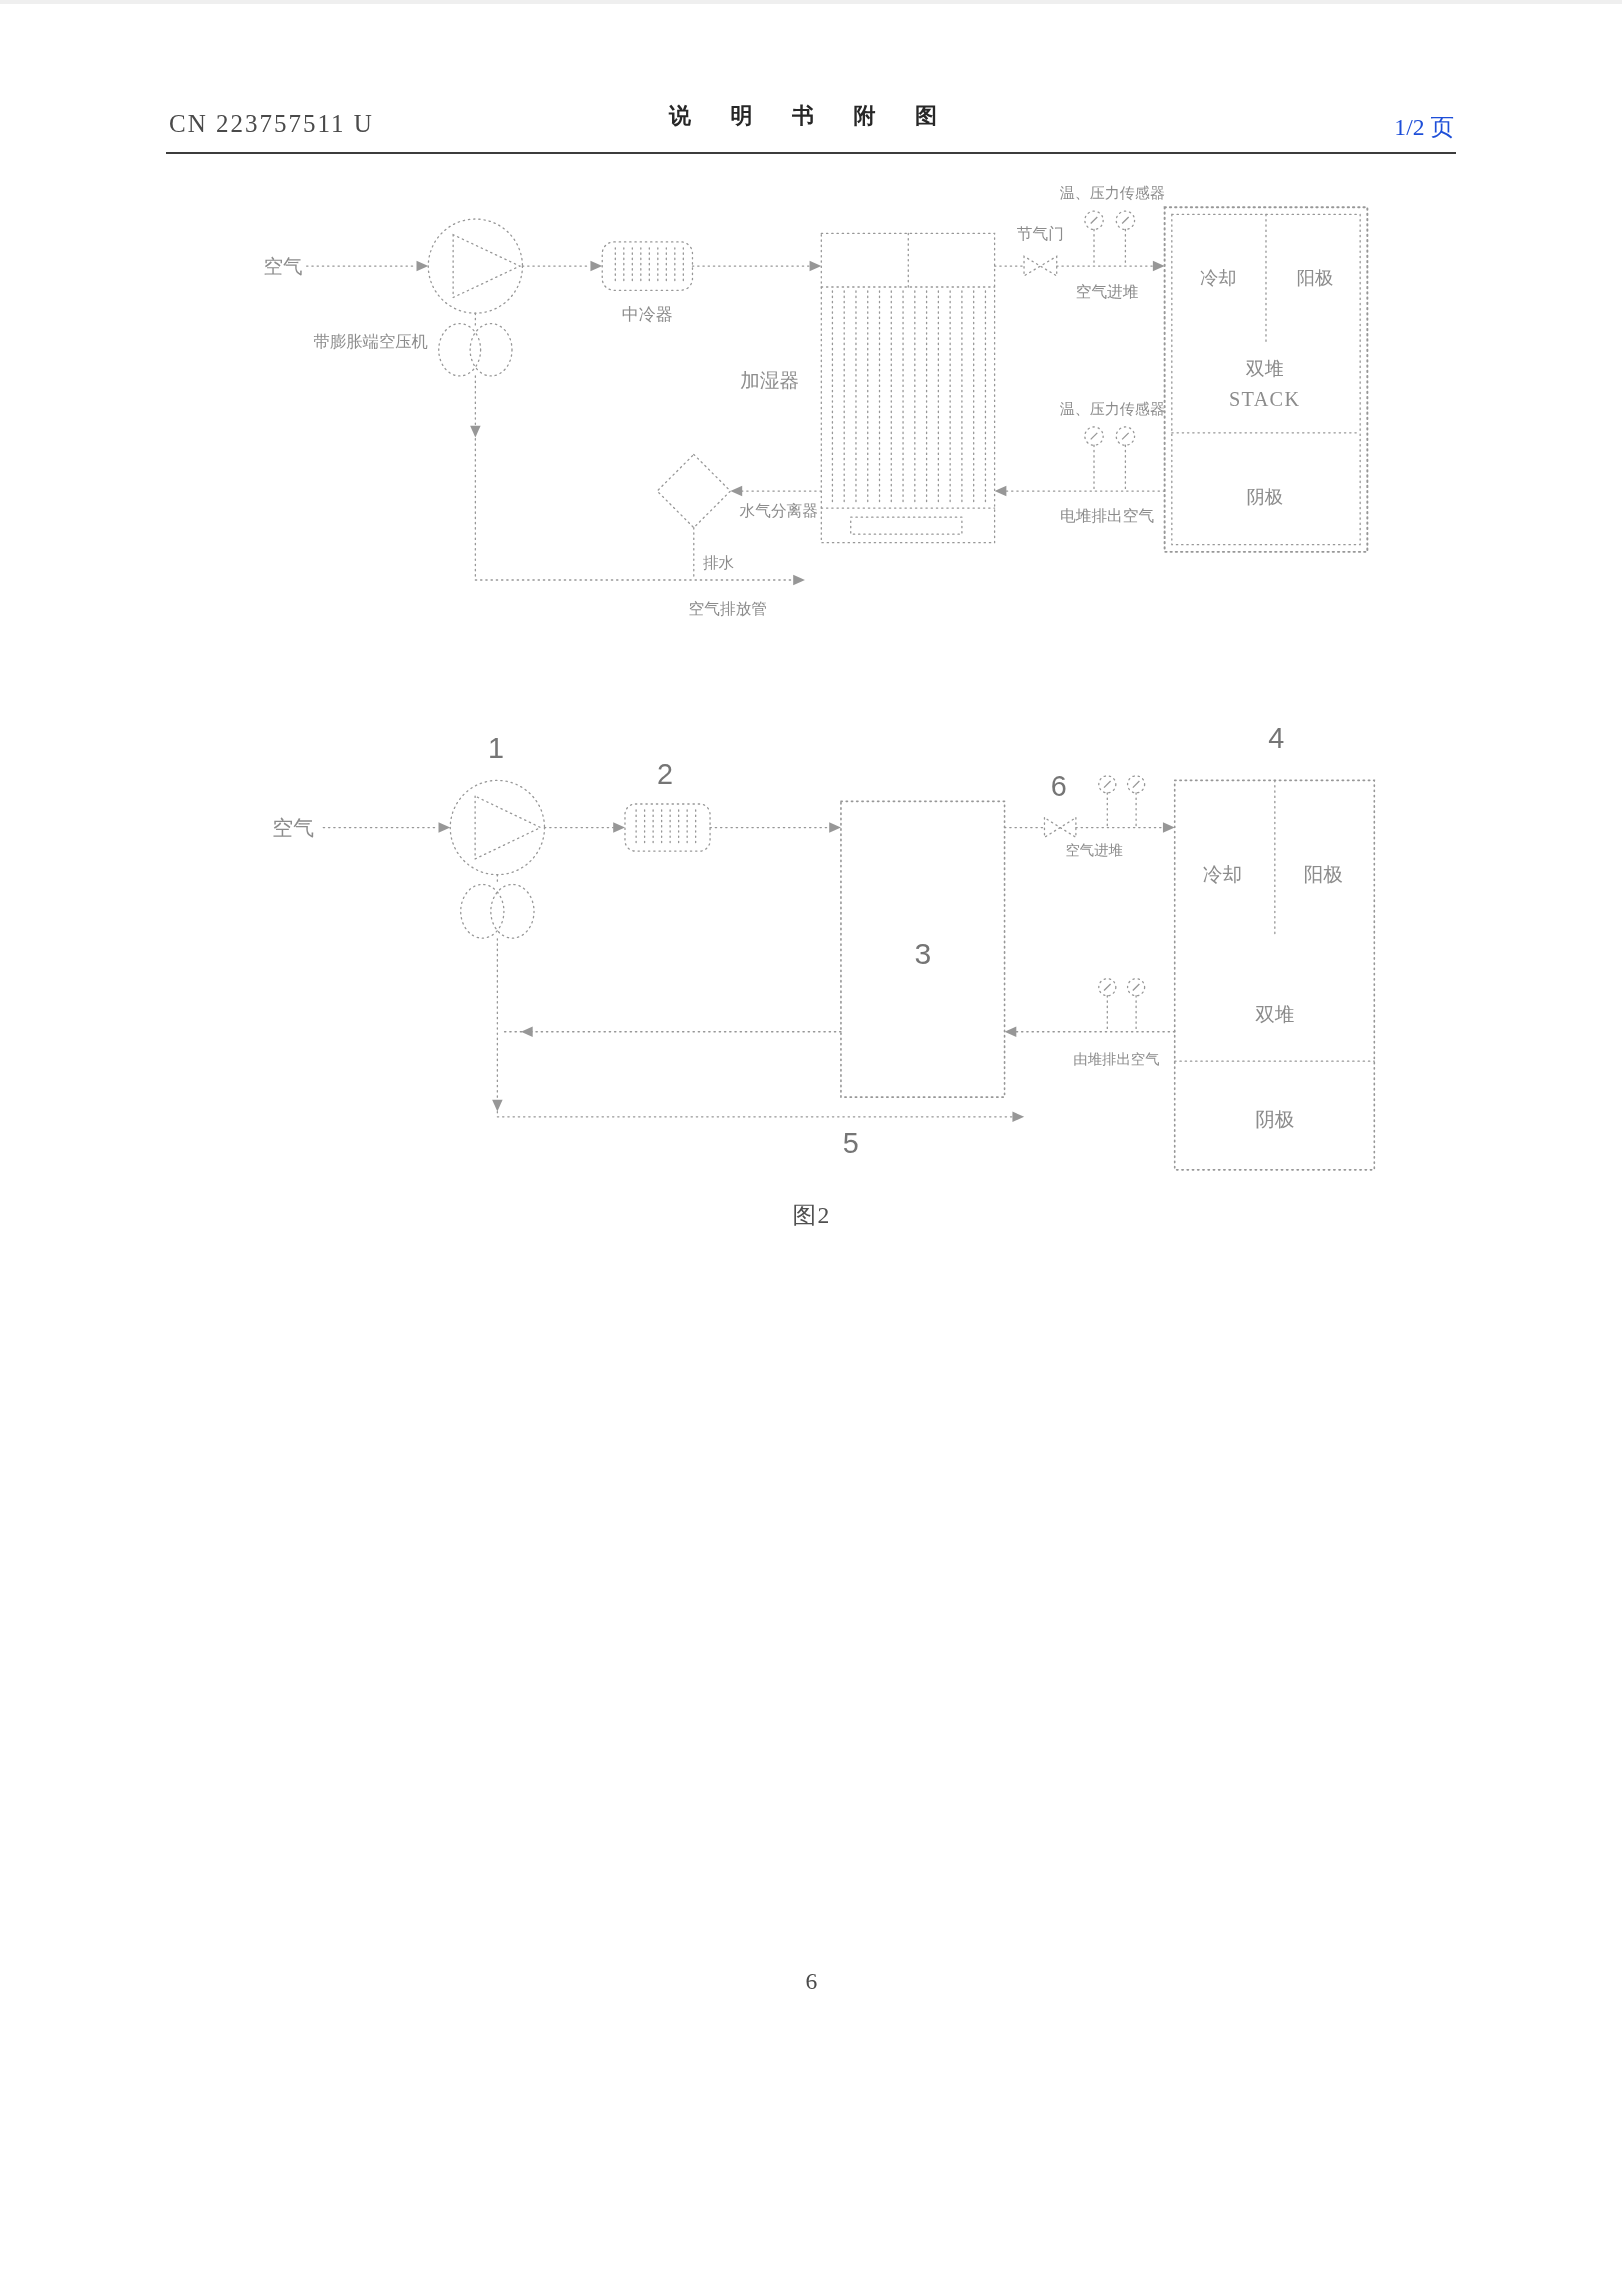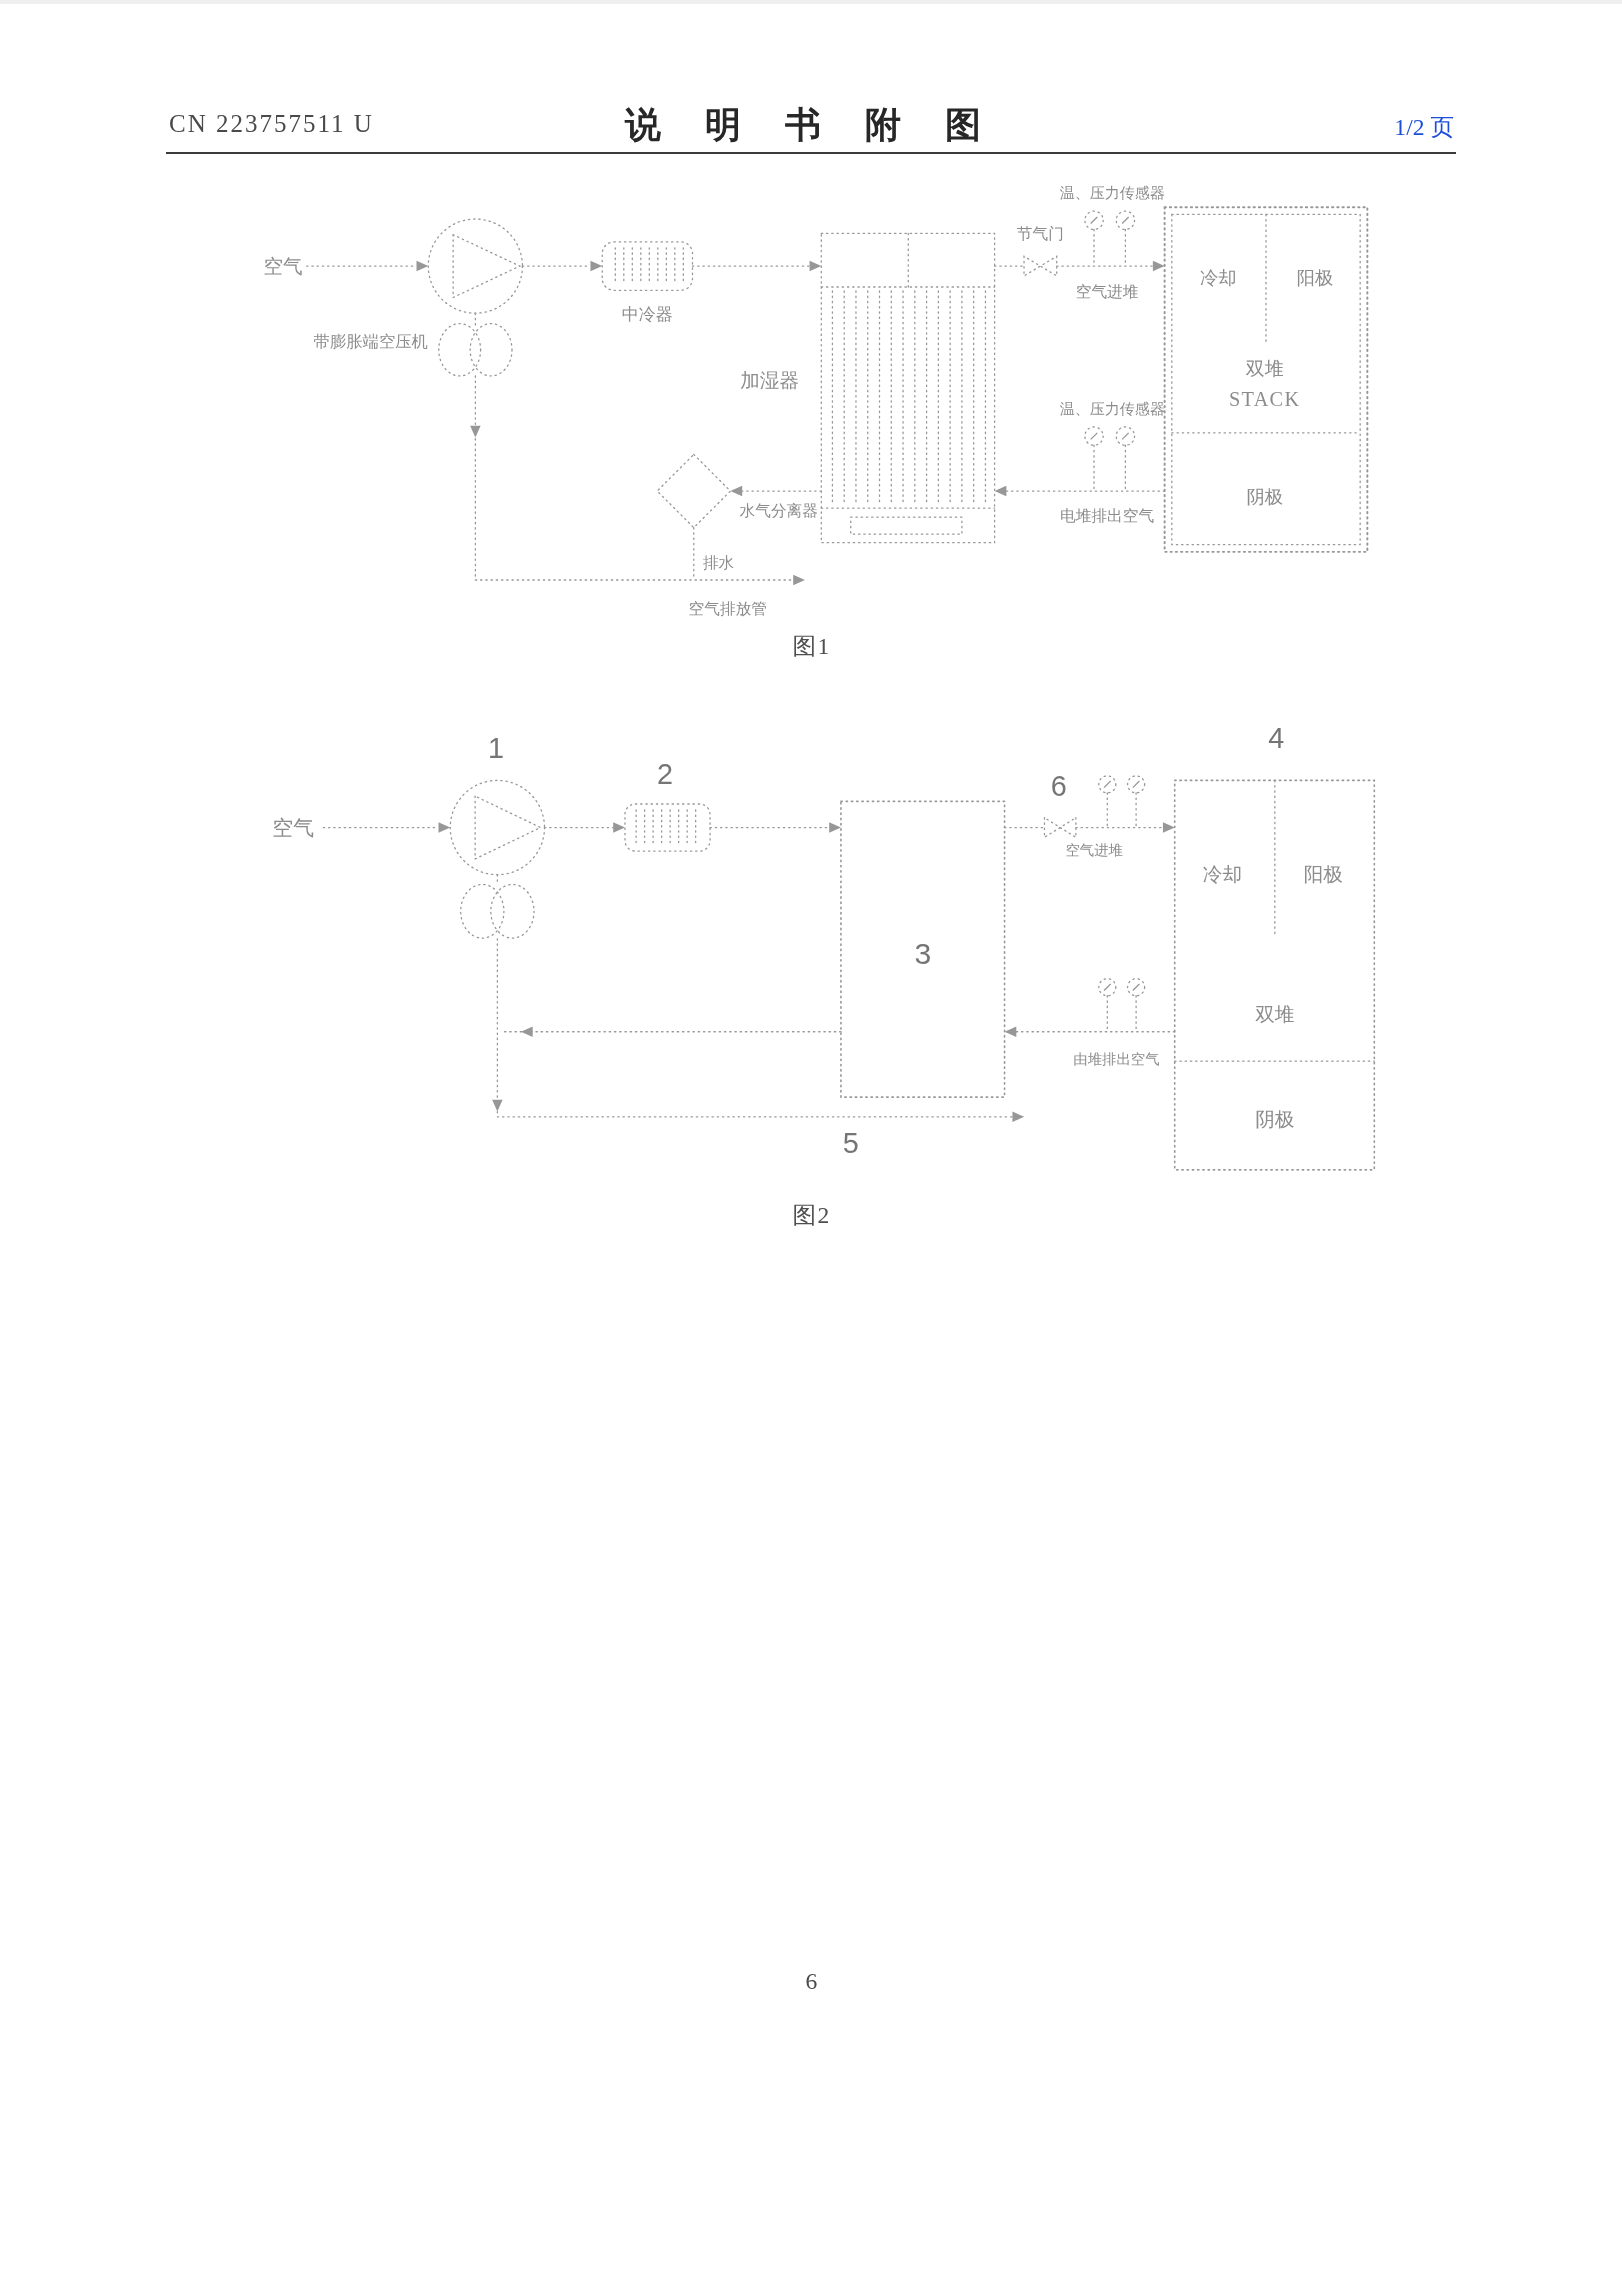--- a/index.html
+++ b/index.html
@@ -9,22 +9,22 @@
     position:relative; width:1623px; height:2295px;
     background:#ffffff; margin:4px auto; overflow:hidden;
   }
   .abs { position:absolute; }
   .hdr-left {
     left:169px; top:106px; font-size:25px; color:#4a4a4a; letter-spacing:2px;
     font-family:"Liberation Serif", serif;
   }
   .hdr-title {
     left:50%; top:97px; transform:translateX(-50%);
-    font-size:36px; font-weight:bold; color:#272727; letter-spacing:17px;
-    font-family:Liberation Sans, sans-serif; white-space:nowrap;
+    font-size:22px; font-weight:bold; color:#272727; letter-spacing:17px;
+    font-family:Liberation Serif, serif; white-space:nowrap;
   }
   .hdr-right {
     right:169px; top:107px; font-size:23.6px; color:#1d4ed8;
   }
   .hdr-rule {
     left:166px; top:148px; width:1290px; height:2px; background:#3c3c3c;
   }
   .fig-caption {
     left:0; width:100%; text-align:center; font-size:23.6px; color:#4f4f4f;
     letter-spacing:1.3px;
@@ -179,21 +179,20 @@
     <text x="1933" y="566" font-size="29" text-anchor="middle">双堆</text>
     <text x="1933" y="614" font-size="31" text-anchor="middle" letter-spacing="2">STACK</text>
     <text x="1933" y="762" font-size="28" text-anchor="middle">阴极</text>
     <text x="1700" y="626" font-size="23" text-anchor="middle">温、压力传感器</text>
     <text x="1692" y="790" font-size="24" text-anchor="middle">电堆排出空气</text>
     <text x="1130" y="782" font-size="24" text-anchor="start">水气分离器</text>
     <text x="1074" y="862" font-size="24" text-anchor="start">排水</text>
     <text x="1112" y="932" font-size="24" text-anchor="middle">空气排放管</text>
   </svg>
 
-  <div class="abs fig-caption cap1">图1</div>
 
   <svg style="top:707px;" width="1623" height="576" viewBox="0 1080 2480 880">
 
     <g stroke="#979797" fill="none" stroke-width="2" stroke-dasharray="2 6" stroke-linecap="round">
 
       <line x1="494" y1="1258" x2="670" y2="1258"></line>
 
       <g>
         <circle cx="760" cy="1258" r="72"></circle>
         <polygon points="726,1210 726,1306 826,1258"></polygon>

